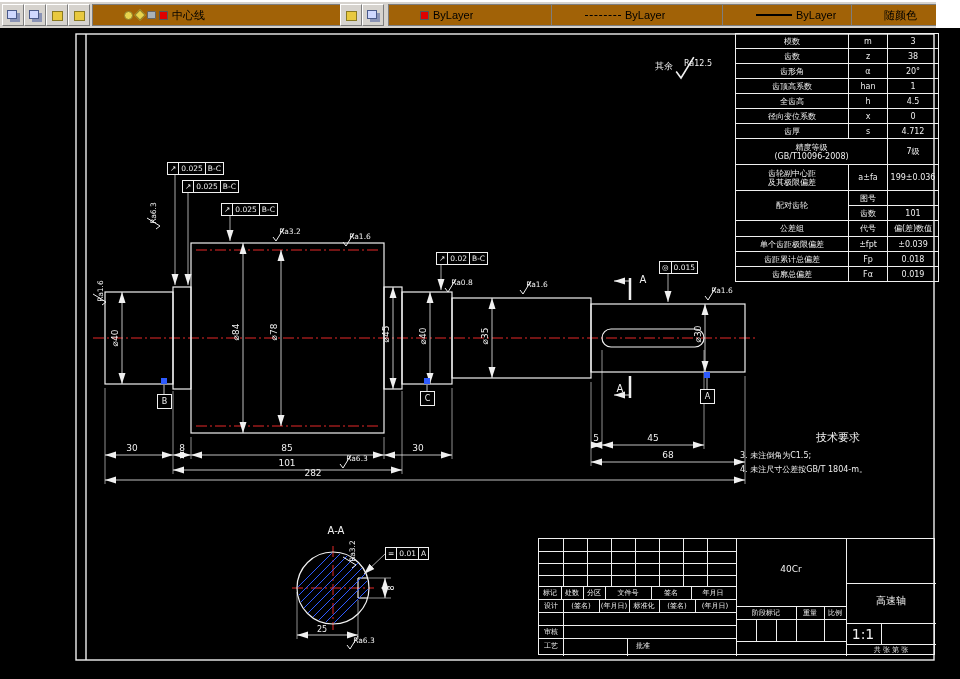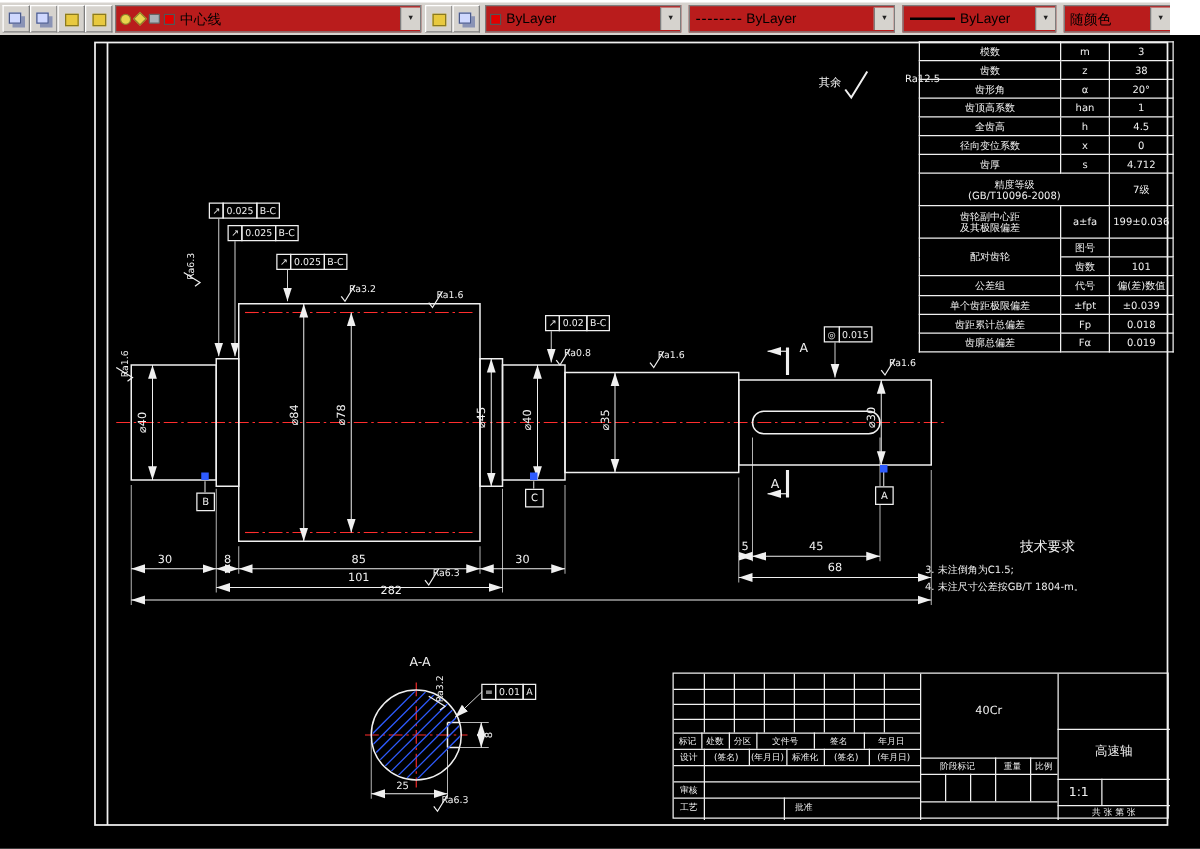--- a/index.html
+++ b/index.html
@@ -2,21 +2,21 @@
 <html><head>
 <meta charset="utf-8">
 <style>
   html,body{margin:0;padding:0;background:#fff;}
   .app{position:relative;width:960px;height:679px;background:#000;overflow:hidden;font-family:"Liberation Sans",sans-serif;}
   
   .toolbar{position:absolute;left:0;top:0;width:960px;height:26px;background:#d6d3ce;border-top:2px solid #fff;border-bottom:1px solid #9a9a9a;}
   .tbtn{position:absolute;top:2px;width:20px;height:20px;background:#d6d3ce;border:1px solid;border-color:#fff #7d7d7d #7d7d7d #fff;}
   .ic-layers{position:absolute;left:4px;top:5px;width:8px;height:7px;border:1px solid #4a5a8a;background:#cfd8ff;box-shadow:3px 3px 0 #8a93b5;}
   .ic-chip{position:absolute;left:5px;top:6px;width:9px;height:8px;background:#e8c93f;border:1px solid #8a7a20;}
-  .combo{position:absolute;top:2px;height:20px;background:#b91c1c;border:1px solid #7d7d7d;display:flex;align-items:center;font-size:11px;color:#000;}
+  .combo{position:absolute;top:2px;height:20px;background:#a16207;border:1px solid #7d7d7d;display:flex;align-items:center;font-size:11px;color:#000;padding-left:28px;}
   .combo .dd{margin-left:auto;width:15px;height:18px;background:#d6d3ce;border-left:1px solid #7d7d7d;display:flex;align-items:center;justify-content:center;font-size:6px;color:#222;}
   .combo .ctext{margin-left:4px;white-space:nowrap;overflow:hidden;}
   .mini{display:inline-block;margin-left:3px;}
   .mini.bulb{width:7px;height:7px;border-radius:50%;background:#e8d44d;border:1px solid #8d7f2a;}
   .mini.sun{width:6px;height:6px;background:#e8d44d;transform:rotate(45deg);border:1px solid #8d7f2a;}
   .mini.lock{width:7px;height:6px;background:#aab2b8;border:1px solid #666;border-radius:1px;}
   .mini.swatch{width:7px;height:7px;background:#e00000;border:1px solid #555;}
   .lt-sample{display:inline-block;width:36px;height:0;border-top:1px dashed #000;margin-left:5px;}
   .lw-sample{display:inline-block;width:36px;height:2px;background:#000;margin-left:5px;}
   .white-patch{position:absolute;background:#fff;}
@@ -259,21 +259,21 @@
         <span class="dwg-label" style="left: 698px; top: 334px; transform: translate(-50%, -50%) rotate(-90deg);">⌀30</span>
         <span class="dwg-label" style="left: 100px; top: 291px; font-size: 7.5px; transform: translate(-50%, -50%) rotate(-90deg);">Ra1.6</span>
         <span class="dwg-label" style="left: 153px; top: 213px; font-size: 7.5px; transform: translate(-50%, -50%) rotate(-90deg);">Ra6.3</span>
         <span class="dwg-label" style="left: 290px; top: 231px; font-size: 7.5px; transform: translate(-50%, -50%);">Ra3.2</span>
         <span class="dwg-label" style="left: 360px; top: 236px; font-size: 7.5px; transform: translate(-50%, -50%);">Ra1.6</span>
         <span class="dwg-label" style="left: 462px; top: 282px; font-size: 7.5px; transform: translate(-50%, -50%);">Ra0.8</span>
         <span class="dwg-label" style="left: 537px; top: 284px; font-size: 7.5px; transform: translate(-50%, -50%);">Ra1.6</span>
         <span class="dwg-label" style="left: 722px; top: 290px; font-size: 7.5px; transform: translate(-50%, -50%);">Ra1.6</span>
         <span class="dwg-label" style="left: 357px; top: 458px; font-size: 7.5px; transform: translate(-50%, -50%);">Ra6.3</span>
         <span class="dwg-label" style="left: 664px; top: 66px; font-size: 9px; transform: translate(-50%, -50%);">其余</span>
-        <span class="dwg-label" style="left: 716px; top: 63px; font-size: 8px; transform: translate(-50%, -50%); padding-left: 44px;">Ra12.5</span>
+        <span class="dwg-label" style="left: 676px; top: 63px; font-size: 8px; transform: translate(-50%, -50%); padding-left: 44px;">Ra12.5</span>
         <span class="dwg-label" style="left: 336px; top: 530px; font-size: 10px; transform: translate(-50%, -50%);">A-A</span>
         <span class="dwg-label" style="left: 322px; top: 629px; font-size: 8px; transform: translate(-50%, -50%);">25</span>
         <span class="dwg-label" style="left: 391px; top: 588px; font-size: 8px; transform: translate(-50%, -50%) rotate(-90deg);">8</span>
         <span class="dwg-label" style="left: 352px; top: 551px; font-size: 7.5px; transform: translate(-50%, -50%) rotate(-90deg);">Ra3.2</span>
         <span class="dwg-label" style="left: 364px; top: 640px; font-size: 7.5px; transform: translate(-50%, -50%);">Ra6.3</span>
         <span class="dwg-label" style="left: 643px; top: 279px; font-size: 10px; transform: translate(-50%, -50%);">A</span>
         <span class="dwg-label" style="left: 620px; top: 388px; font-size: 10px; transform: translate(-50%, -50%);">A</span>
       </div>
 
     <div class="fcf" style="left:168px;top:134px">
@@ -456,19 +456,19 @@
       <span class="tb-label" style="left:105px;top:67px">标准化</span>
       <span class="tb-label" style="left:138px;top:67px">(签名)</span>
       <span class="tb-label" style="left:176px;top:67px">(年月日)</span>
       <span class="tb-label" style="left:12px;top:93px">审核</span>
       <span class="tb-label" style="left:12px;top:107px">工艺</span>
       <span class="tb-label" style="left:104px;top:107px">批准</span>
       <span class="tb-label" style="left:252px;top:30px;font-size:9px">40Cr</span>
       <span class="tb-label" style="left:227px;top:74px">阶段标记</span>
       <span class="tb-label" style="left:271px;top:74px">重量</span>
       <span class="tb-label" style="left:296px;top:74px">比例</span>
-      <span class="tb-label" style="left:324px;top:95px;font-size:10px">1:1</span>
+      <span class="tb-label" style="left:324px;top:95px;font-size:14px">1:1</span>
       <span class="tb-label" style="left:352px;top:62px;font-size:10px">高速轴</span>
       <span class="tb-label" style="left:352px;top:111px">共 张 第 张</span>
     </div>
 
   </div>
 </div>
 
 </body></html>

